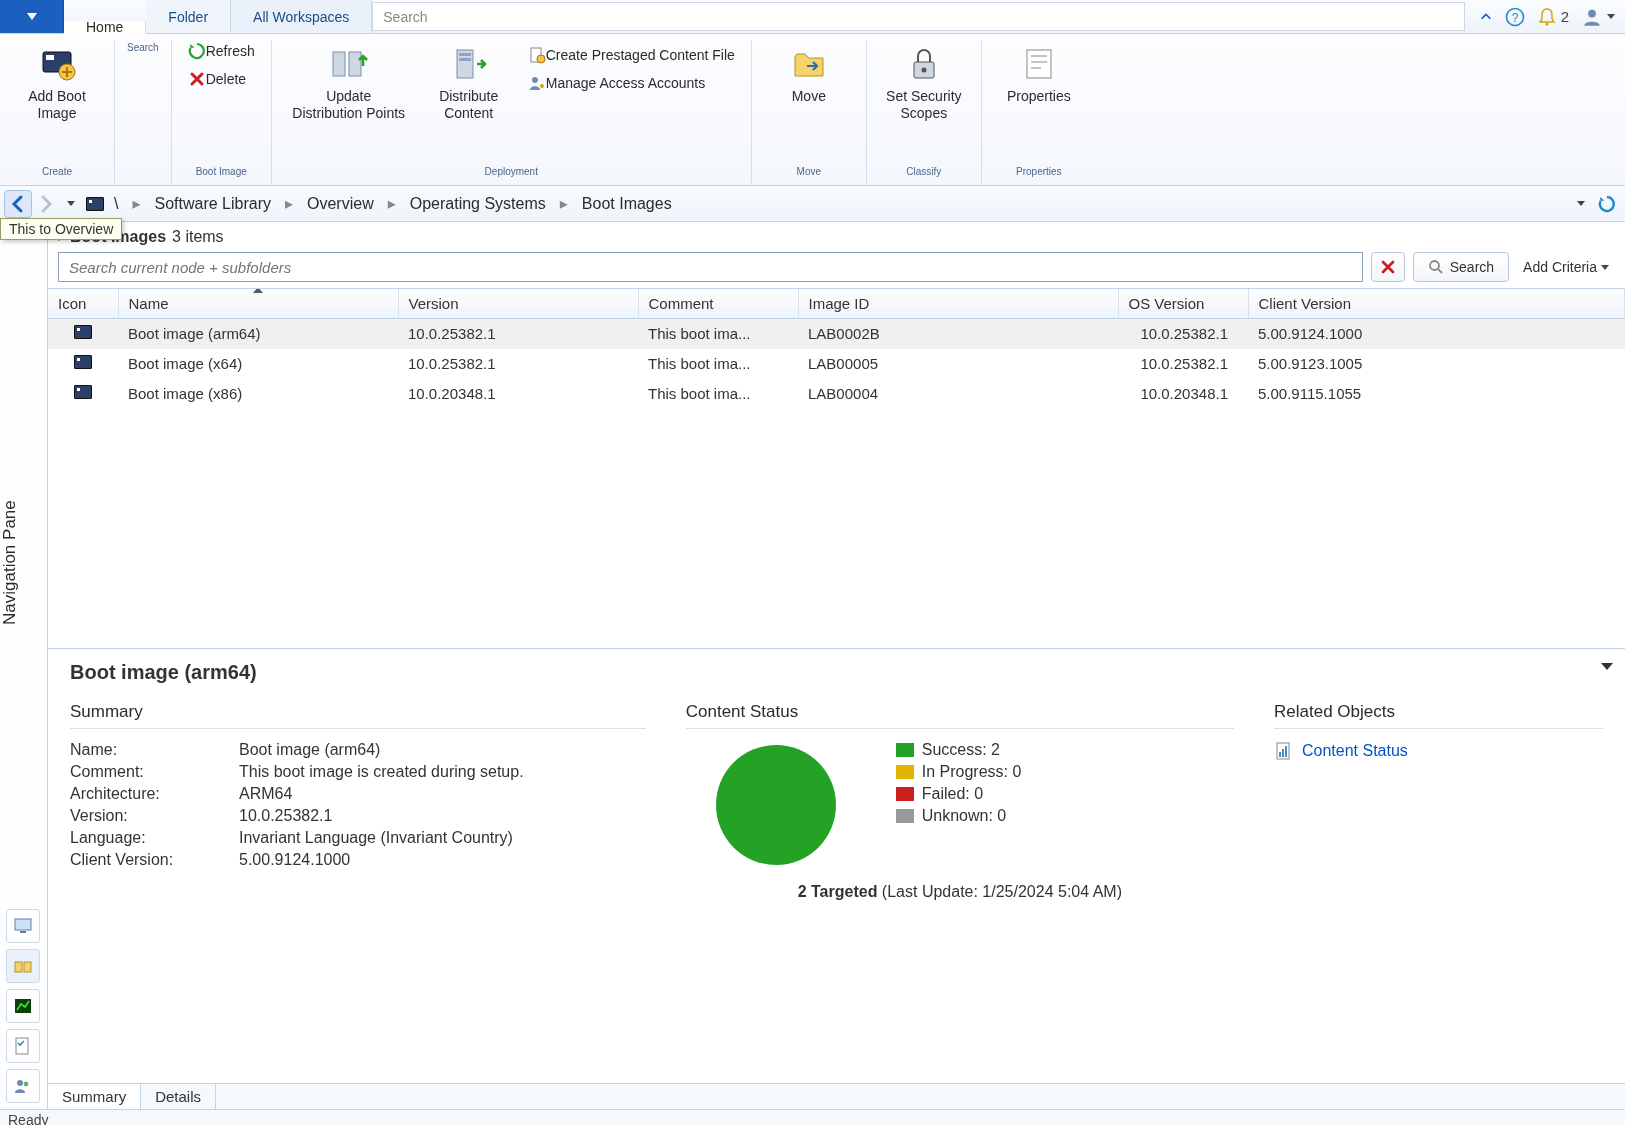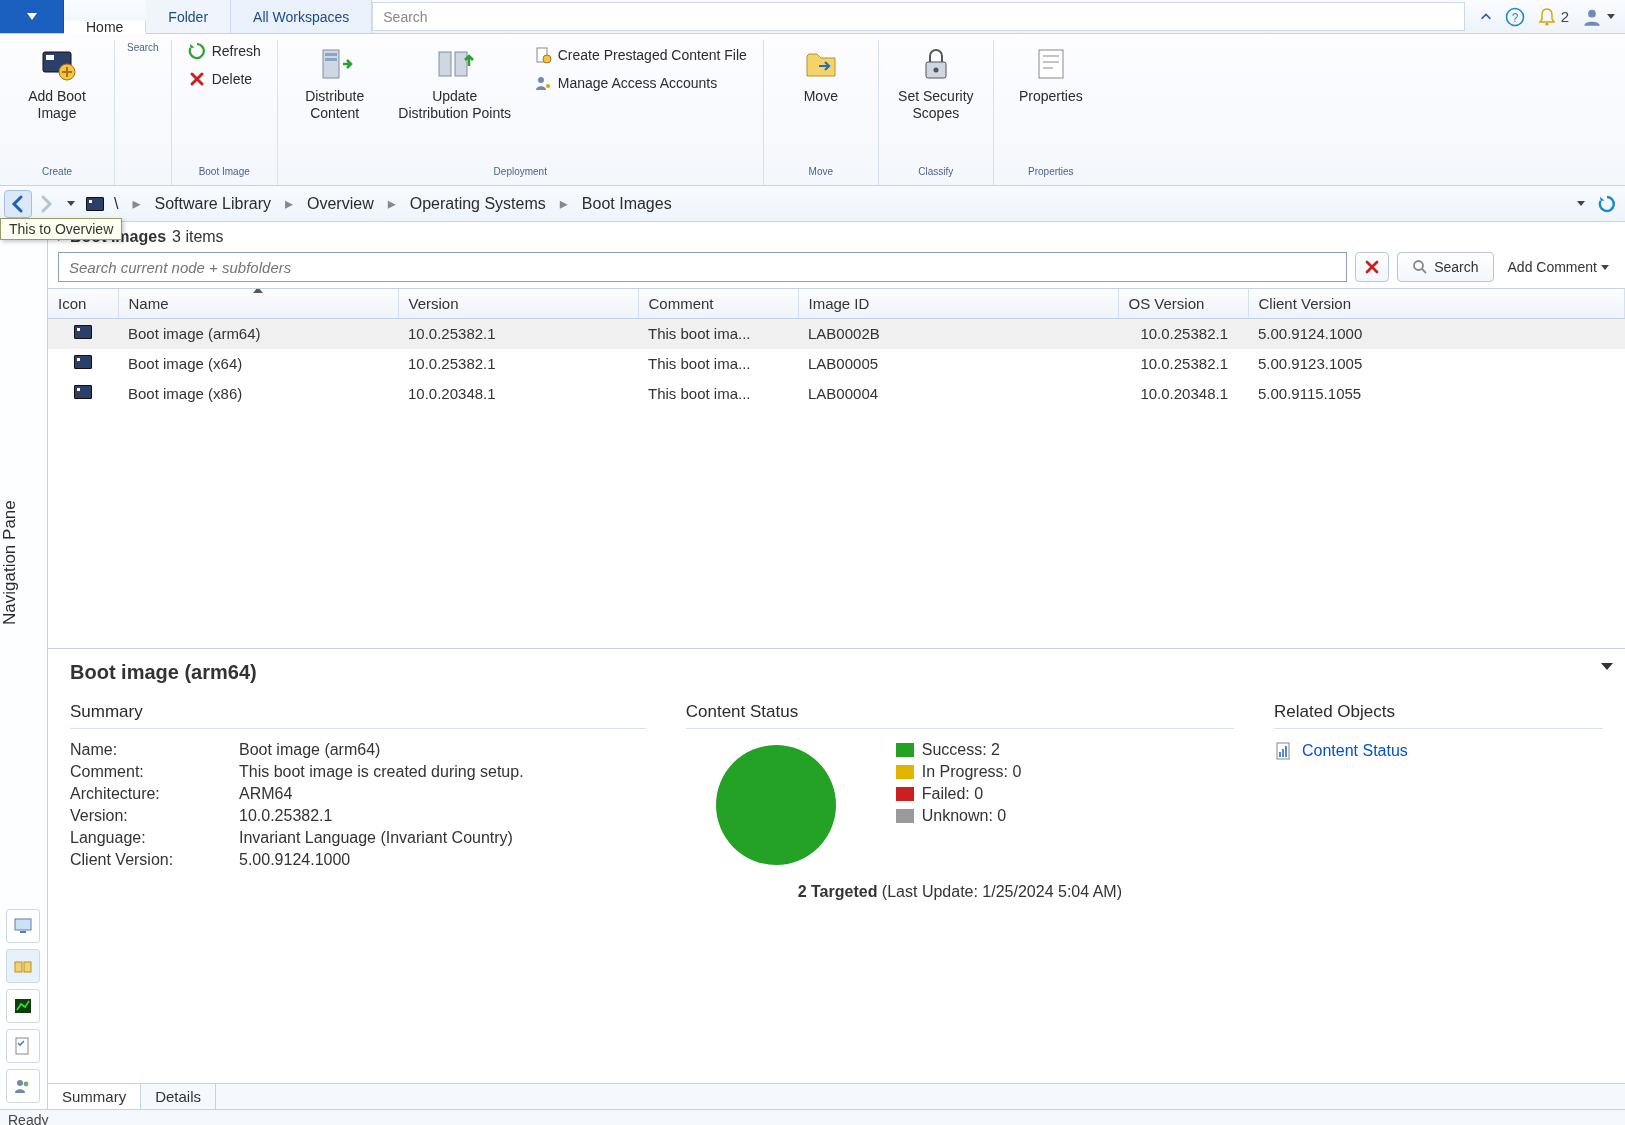--- a/index.html
+++ b/index.html
@@ -118,21 +118,21 @@
     cursor:pointer;
     border-radius:3px;
     font-size:14px; line-height:1.2; text-align:center;
     color:#2b2b2b;
   }
   .big-btn .ico { width:40px; height:40px; margin-bottom:4px; }
   .small-btns {
     display:flex; flex-direction:column; gap:6px; padding-top:0;
   }
   .small-btn {
-    display:flex; align-items:center; gap:6px;
+    display:flex; align-items:center; 
     padding:2px 4px; cursor:pointer; color:#2b2b2b;
   }
   .small-btn .ico { width:18px; height:18px; }
 
   
   .navbar {
     display:flex; align-items:center;
     height: 36px;
     background: linear-gradient(#f8fbff, #eef4fb);
     border-bottom: 1px solid #c1d3e6;
@@ -405,38 +405,38 @@
             </svg>
           <span>Delete</span>
         </div>
       </div>
     </div>
     <div class="group-label">Boot Image</div>
   </div>
 
   <div class="ribbon-group" style="flex:0 0 auto">
     <div class="group-row">
+      <div class="big-btn" style="width:130px">
+        <svg class="ico" viewBox="0 0 40 40">
+            <rect x="4" y="8" width="12" height="24" fill="#cfd7e2" stroke="#7d8ea5"></rect>
+            <rect x="20" y="8" width="12" height="24" fill="#cfd7e2" stroke="#7d8ea5"></rect>
+            <path d="M34 22 V12 M30 16 L34 12 L38 16" fill="none" stroke="#28a22d" stroke-width="2.5"></path>
+          </svg>
+        <span style="white-space:pre-line">Update
+Distribution Points</span>
+      </div>
       <div class="big-btn">
         <svg class="ico" viewBox="0 0 40 40">
             <rect x="8" y="6" width="16" height="28" fill="#cfd7e2" stroke="#7d8ea5"></rect>
             <rect x="10" y="9" width="12" height="3" fill="#8aa3c6"></rect>
             <rect x="10" y="14" width="12" height="3" fill="#8aa3c6"></rect>
             <path d="M28 20 H36 M32 16 L36 20 L32 24" fill="none" stroke="#28a22d" stroke-width="2.5"></path>
           </svg>
         <span style="white-space:pre-line">Distribute
 Content</span>
-      </div>
-      <div class="big-btn" style="width:130px">
-        <svg class="ico" viewBox="0 0 40 40">
-            <rect x="4" y="8" width="12" height="24" fill="#cfd7e2" stroke="#7d8ea5"></rect>
-            <rect x="20" y="8" width="12" height="24" fill="#cfd7e2" stroke="#7d8ea5"></rect>
-            <path d="M34 22 V12 M30 16 L34 12 L38 16" fill="none" stroke="#28a22d" stroke-width="2.5"></path>
-          </svg>
-        <span style="white-space:pre-line">Update
-Distribution Points</span>
       </div>
       <div class="small-btns" style="padding-top:4px">
         <div class="small-btn">
           <svg class="ico" viewBox="0 0 18 18">
               <rect x="3" y="2" width="10" height="14" fill="#fff" stroke="#888"></rect>
               <circle cx="13" cy="13" r="4" fill="#f4c542" stroke="#a8731a"></circle>
             </svg>
           <span>Create Prestaged Content File</span>
         </div>
         <div class="small-btn">
@@ -594,21 +594,21 @@
           </svg>
       </div>
       <div class="search-btn">
         <svg width="16" height="16" viewBox="0 0 16 16">
             <circle cx="6.5" cy="6.5" r="4.5" fill="none" stroke="#888" stroke-width="1.8"></circle>
             <line x1="10" y1="10" x2="14" y2="14" stroke="#888" stroke-width="1.8"></line>
           </svg>
         <span>Search</span>
       </div>
       <div class="add-criteria">
-        <span>Add Comment</span>
+        <span>Add Criteria</span>
         <span class="caret-sm"></span>
       </div>
     </div>
 
     <div class="grid">
       <table class="data">
         <thead>
           <tr>
             <th style="width:70px">Icon</th>
             <th style="width:280px"><span>Name</span><span class="sort"></span></th>

